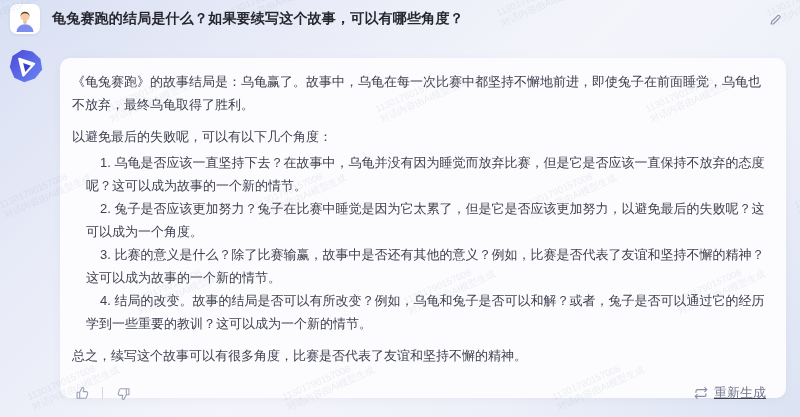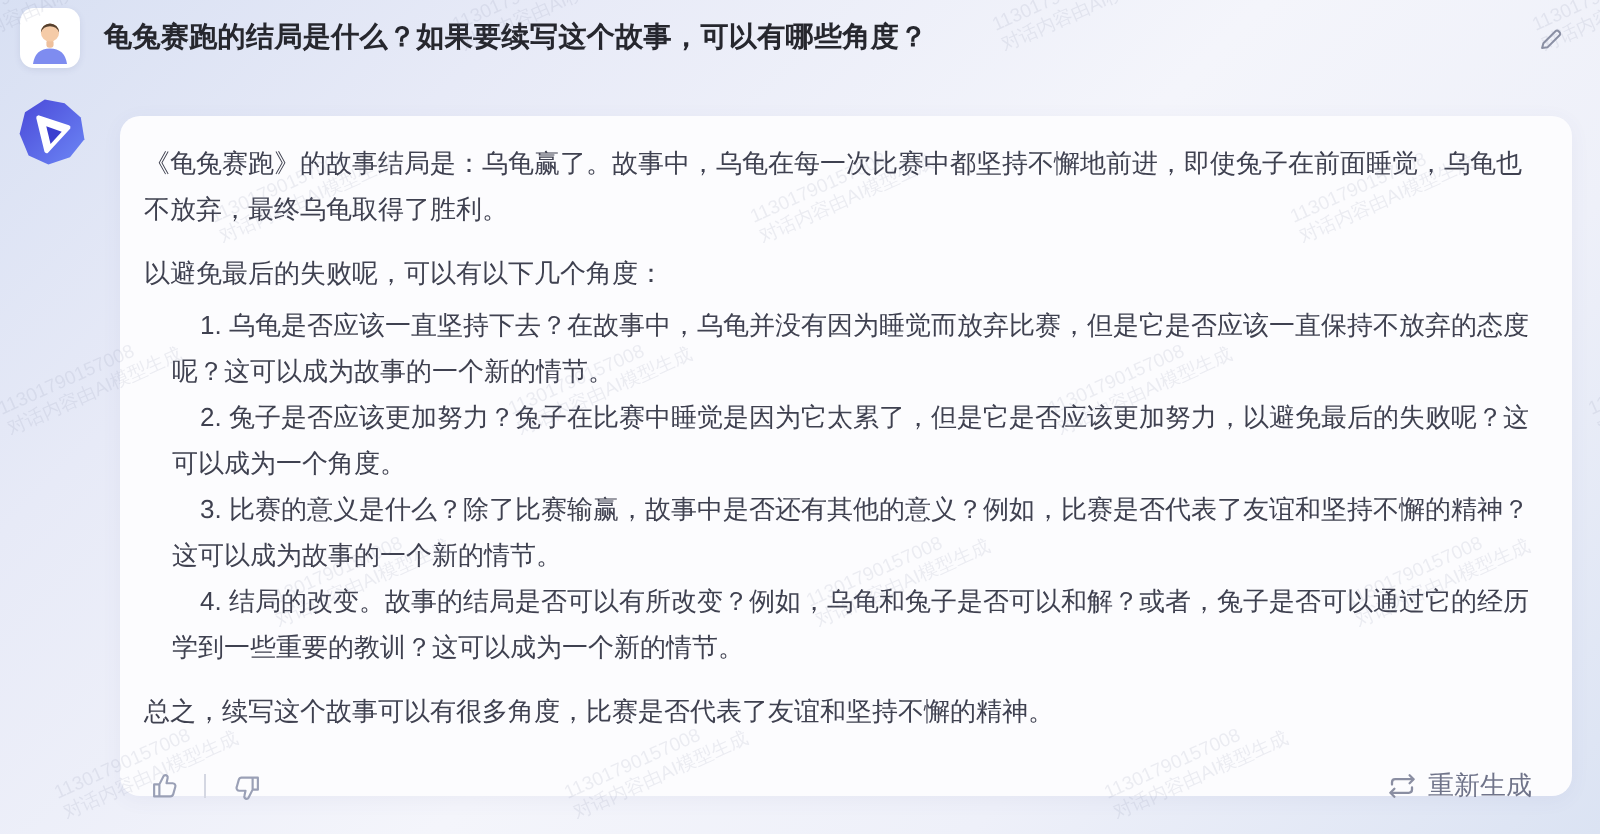--- a/index.html
+++ b/index.html
@@ -27,21 +27,21 @@
     background:#fcfcfe;border-radius:10px;padding:12px 16px 10px 12px;z-index:1;
     box-shadow:0 2px 10px rgba(80,90,150,.06);
     display:flex;flex-direction:column;
     color:#3f4150;font-size:13px;line-height:23px;
   }
   .answer-card p{margin:0 0 9px 0;}
   .answer-card p.p2{margin-bottom:3px;}
   .msg-list{margin:0 0 9px 14px;}
   .msg-li{text-indent:14px;}
   .concl{margin-bottom:0;}
-  .card-footer{margin-top:auto;display:flex;align-items:flex-end;padding-top:8px;}
+  .card-footer{margin-top:auto;display:flex;align-items:flex-end;padding-top:8px;text-decoration:underline;}
   .left-actions{display:flex;align-items:center;}
   .icon-btn{border:none;background:transparent;padding:0;width:20px;height:18px;cursor:pointer;
       display:flex;align-items:center;justify-content:center;color:#9aa0b6;}
   .v-divider{width:1px;height:12px;background:#d4d7e2;margin:0 10px;}
   .regen{margin-left:auto;border:none;background:transparent;cursor:pointer;display:flex;align-items:center;
       gap:6px;color:#70748a;font-size:13px;font-family:inherit;padding:0 4px;}
   svg{display:block;}
 </style>
 </head>
 <body>

